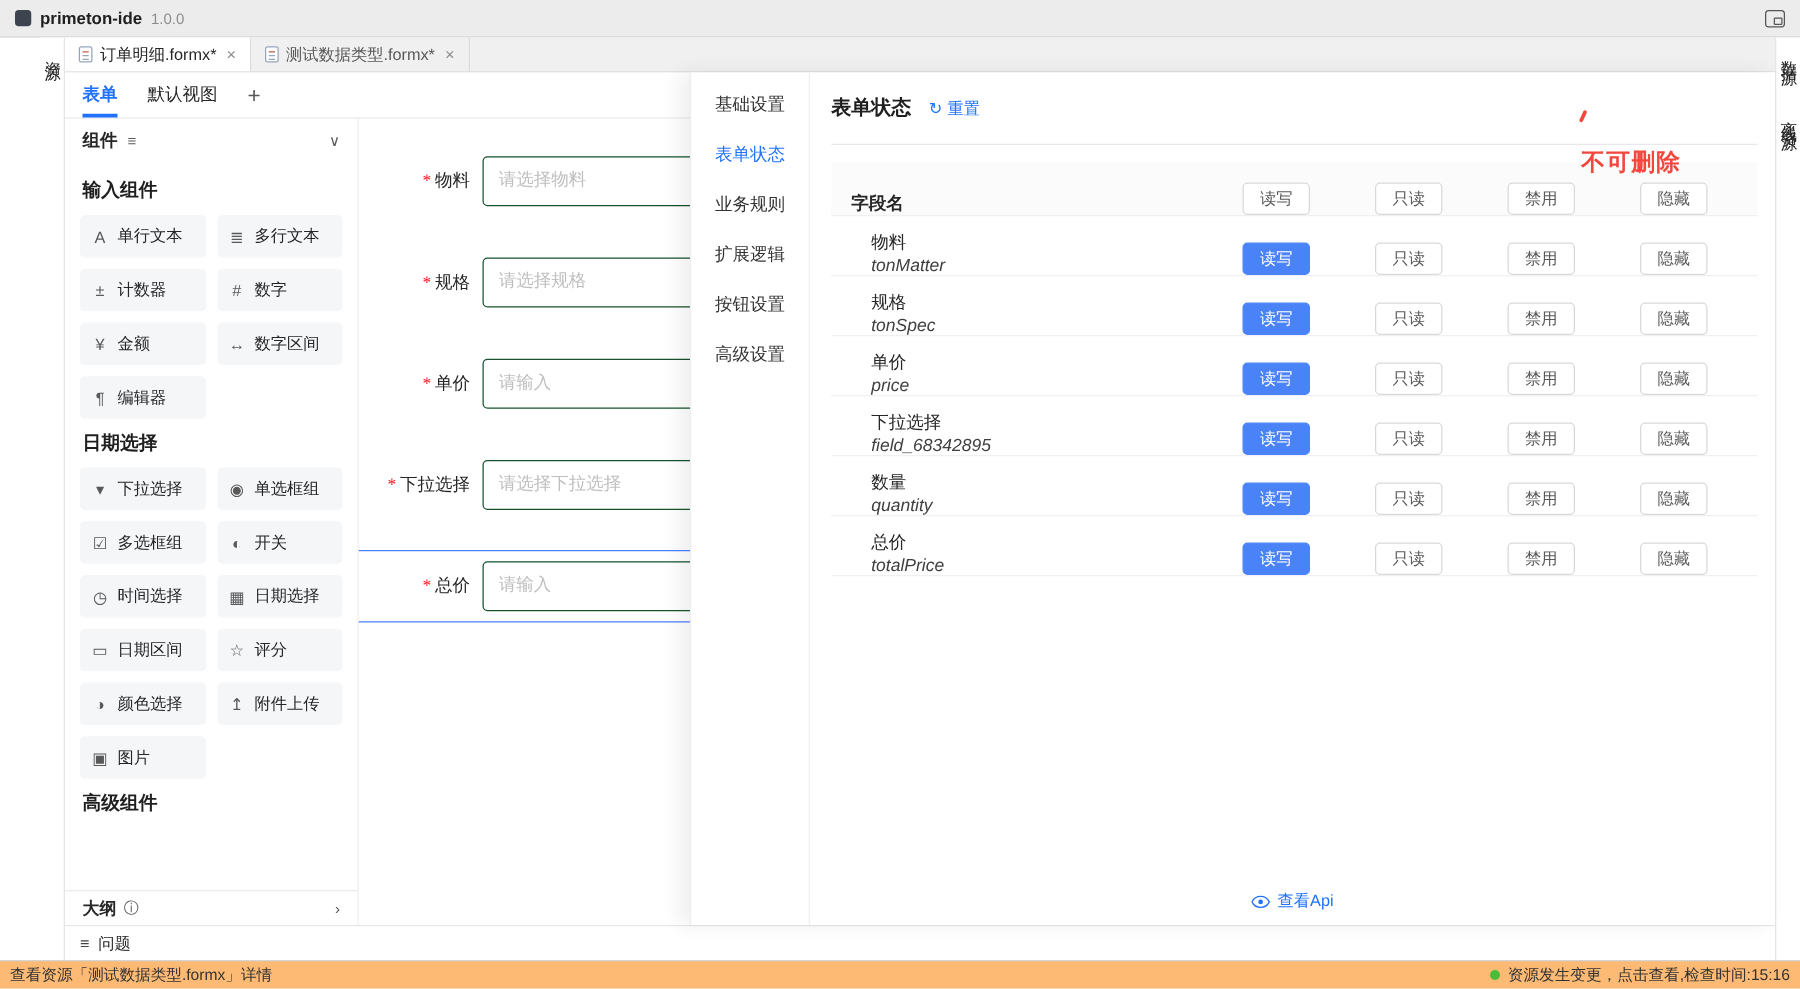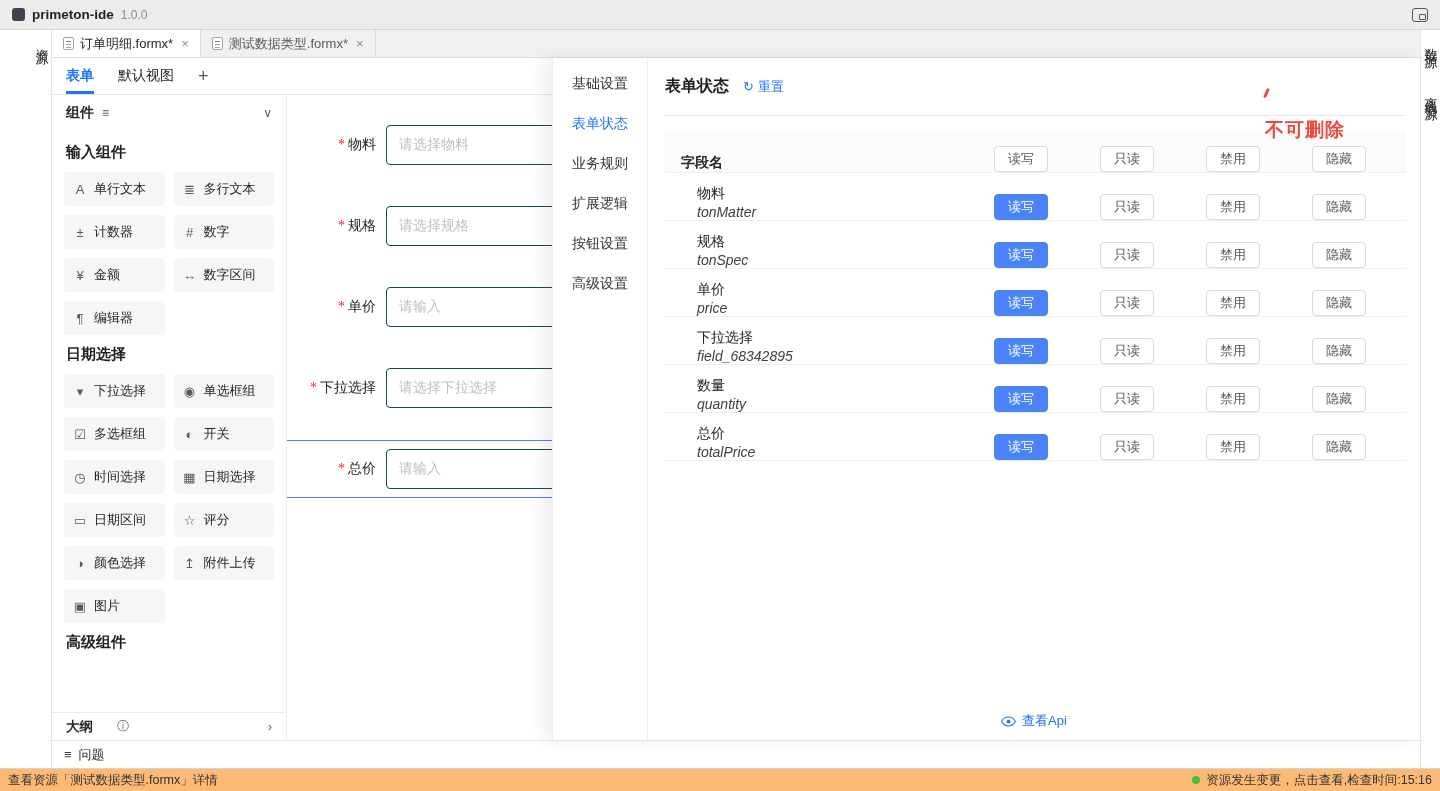--- a/index.html
+++ b/index.html
@@ -49,21 +49,21 @@
   .sidebar { width:235px; border-right:1px solid #ebebeb; display:flex; flex-direction:column; flex:0 0 auto; background:#fff; }
   .sidebar-header { height:36px; display:flex; align-items:center; padding:0 14px; gap:8px; flex:0 0 auto; }
   .sidebar-header .sh-title { font-size:14px; font-weight:bold; }
   .glyph { color:#595959; font-size:12px; }
   .push-right { margin-left:auto; }
   .sidebar-scroll { flex:1; overflow:hidden; padding:2px 12px 0; }
   .section-title { font-size:15px; font-weight:bold; color:#1f1f1f; margin:10px 2px 10px; }
   .comp-grid { display:grid; grid-template-columns:1fr 1fr; gap:9px; }
   .comp-item { height:34px; background:#f5f6f8; border-radius:4px; display:flex; align-items:center; gap:7px; padding:0 9px; font-size:13px; color:#262626; cursor:grab; }
   .comp-icon { color:#595959; font-size:13px; width:14px; text-align:center; flex:0 0 auto; }
-  .sidebar-footer { height:28px; border-top:1px solid #ebebeb; display:flex; align-items:center; gap:24px; padding:0 14px; flex:0 0 auto; cursor:pointer; }
+  .sidebar-footer { height:28px; border-top:1px solid #ebebeb; display:flex; align-items:center; gap:6px; padding:0 14px; flex:0 0 auto; cursor:pointer; }
   .sidebar-footer .sf-label { font-weight:bold; font-size:13.5px; }
 
   
   .canvas { flex:1; background:#fff; padding:30px 0 0 0; position:relative; overflow:hidden; }
   .field-row { display:flex; align-items:center; height:40px; margin-bottom:41px; width:399px; cursor:pointer;font-family:Liberation Serif, serif; }
   .field-label { width:99px; text-align:right; padding-right:10px; font-size:14px; color:#262626; flex:0 0 auto; white-space:nowrap; }
   .req { color:#f5222d; margin-right:3px; }
   .field-input { flex:1; height:40px; border:1px solid #14532d; border-radius:4px; background:#fff; padding:0 12px; font-size:14px; color:#3b82f6; outline:none; }
   .field-input::placeholder { color:#bfbfbf; }
   .field-row.selected { outline:1px solid var(--selection); outline-offset:8px; }

